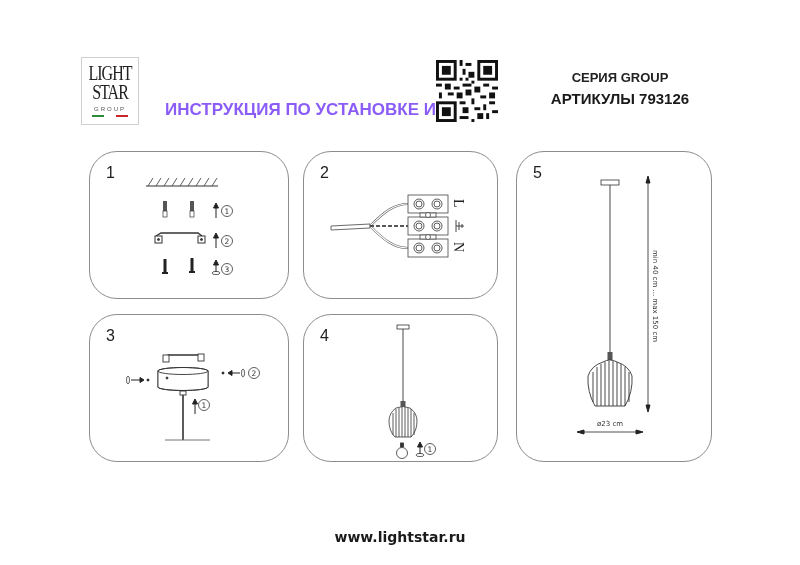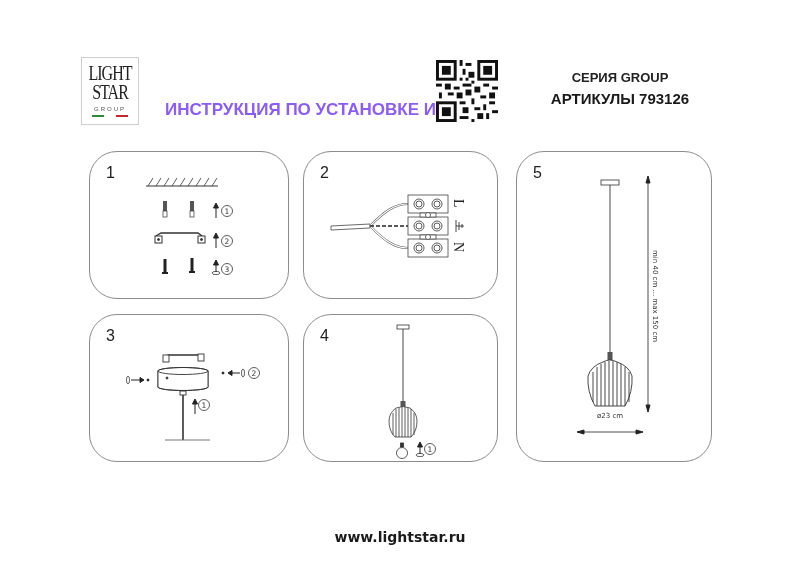--- a/index.html
+++ b/index.html
@@ -299,16 +299,16 @@
       <polygon points="129,31 133,31 131,24"></polygon>
       <polygon points="129,253 133,253 131,260"></polygon>
     </g>
     <g stroke="#222" fill="#222">
       <line x1="62" y1="280" x2="124" y2="280" stroke-width="0.8"></line>
       <polygon points="67,278 67,282 60,280"></polygon>
       <polygon points="119,278 119,282 126,280"></polygon>
     </g>
   </svg>
   <div class="dimtext vert" style="left:142px;top:98px;">min 40 cm ... max 150 cm</div>
-  <div class="dimtext" style="left:80px;top:260px;">ø23 cm</div>
+  <div class="dimtext" style="left:80px;top:268px;">ø23 cm</div>
 </div>
 
 <div class="abs url">www.lightstar.ru</div>
 
 </body></html>

